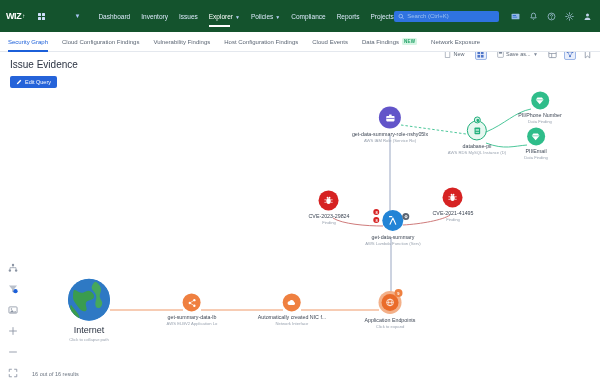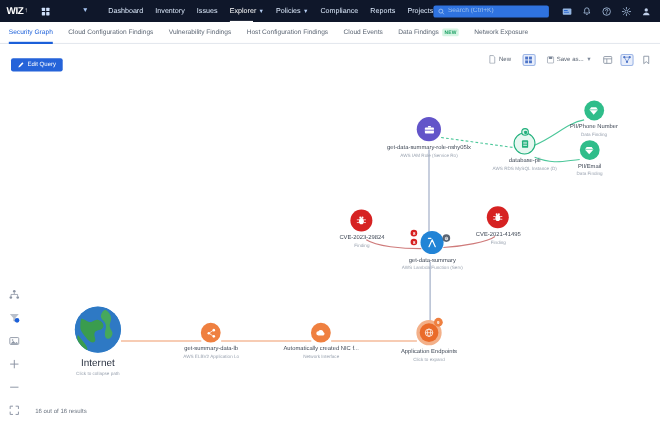--- a/index.html
+++ b/index.html
@@ -6,21 +6,21 @@
   html, body {
     width: 600px; height: 385px;
     font-family: "Liberation Sans", sans-serif;
     background: #ffffff;
     overflow: hidden;
   }
   .app { position: relative; width: 600px; height: 385px; }
 
   
   .topnav {
-    height: 20px; background: #0f172a;
+    height: 32px; background: #14532d;
     display: flex; align-items: center; padding: 0 6px;
     position: relative; z-index: 20; justify-content: center;
   }
   .logo { color:#fff; font-size:9px; font-weight:bold; letter-spacing:-0.4px; display:flex; align-items:center; }
   .logo-sup { font-size:6px; vertical-align:super; margin-left:1px; }
   .grid-btn { margin-left: 12px; width:11px; height:11px; display:flex; flex-wrap:wrap; align-content:center; gap:1px; justify-content:center; }
   .grid-btn i { width:3px; height:3px; background:#cfe0fa; display:block; border-radius:0.5px;}
   .chev-sm { color:#a8c6f3; font-size:6px; margin-left:28px; }
   .nav-items { display:flex; align-items:center; margin-left:18px; gap:11px; }
   .nav-item { color:#dce9fb; font-size:6.5px; white-space:nowrap; cursor:pointer; padding:3px 0; position:relative;}
@@ -166,20 +166,21 @@
     <div class="tab">
       <span>Data Findings</span>
       <span class="badge-new">NEW</span>
     </div>
     <div class="tab">
         <span>Network Exposure</span>
       </div>
   </div>
 
   <div class="pagehdr">
+    <div class="pagetitle">Issue Evidence</div>
     <button class="editquery">
       <svg width="6" height="6" viewBox="0 0 16 16">
         <path d="M11.5 1.8l2.7 2.7L5.6 13 2 14l1-3.6z" fill="#ffffff"></path>
       </svg>
       <span>Edit Query</span>
     </button>
   </div>
 
   <div class="toolbar">
     <div class="tb-btn">

